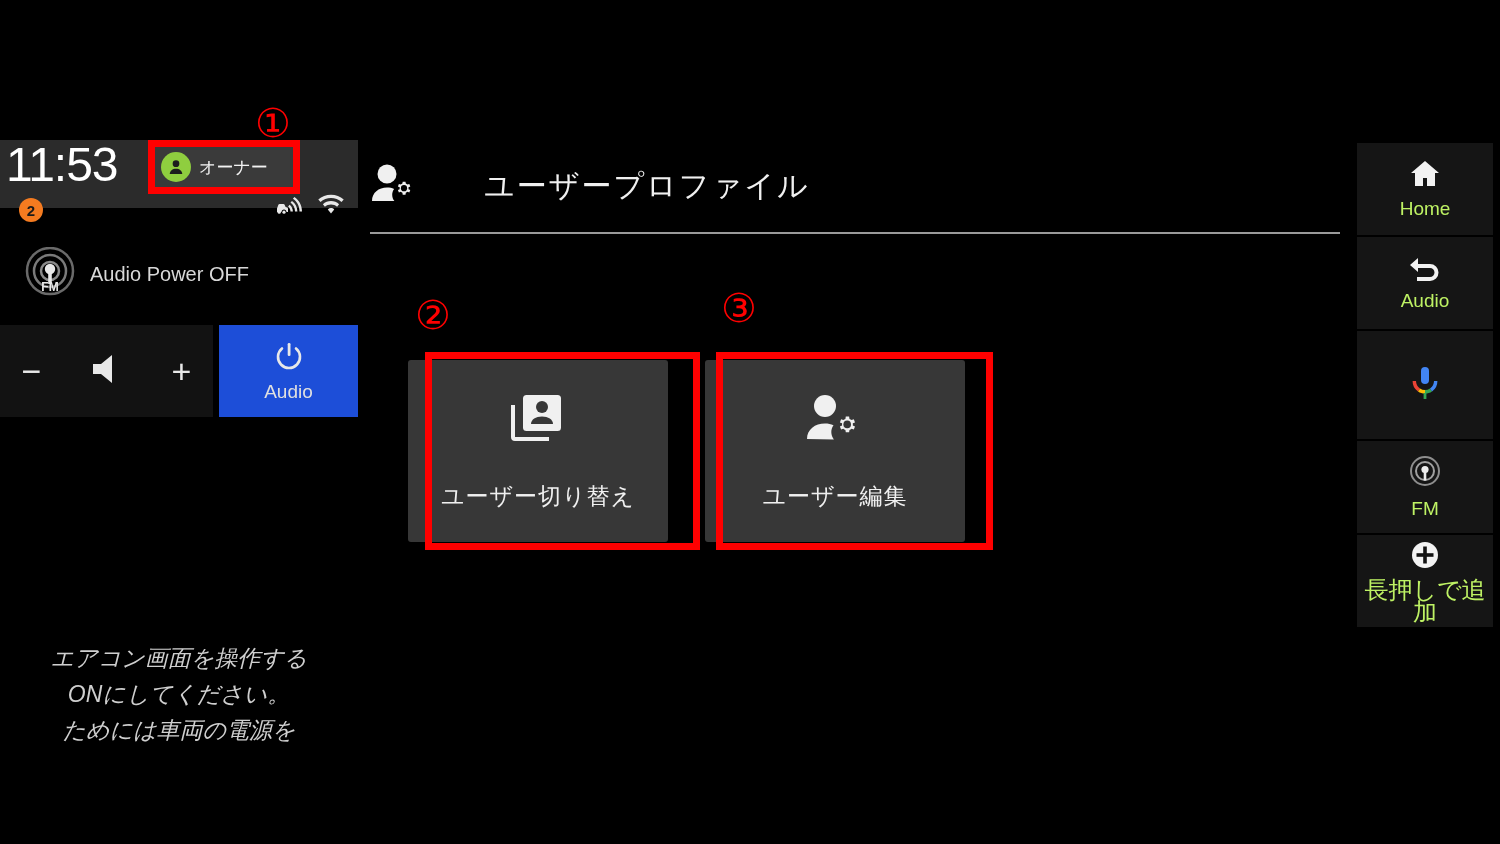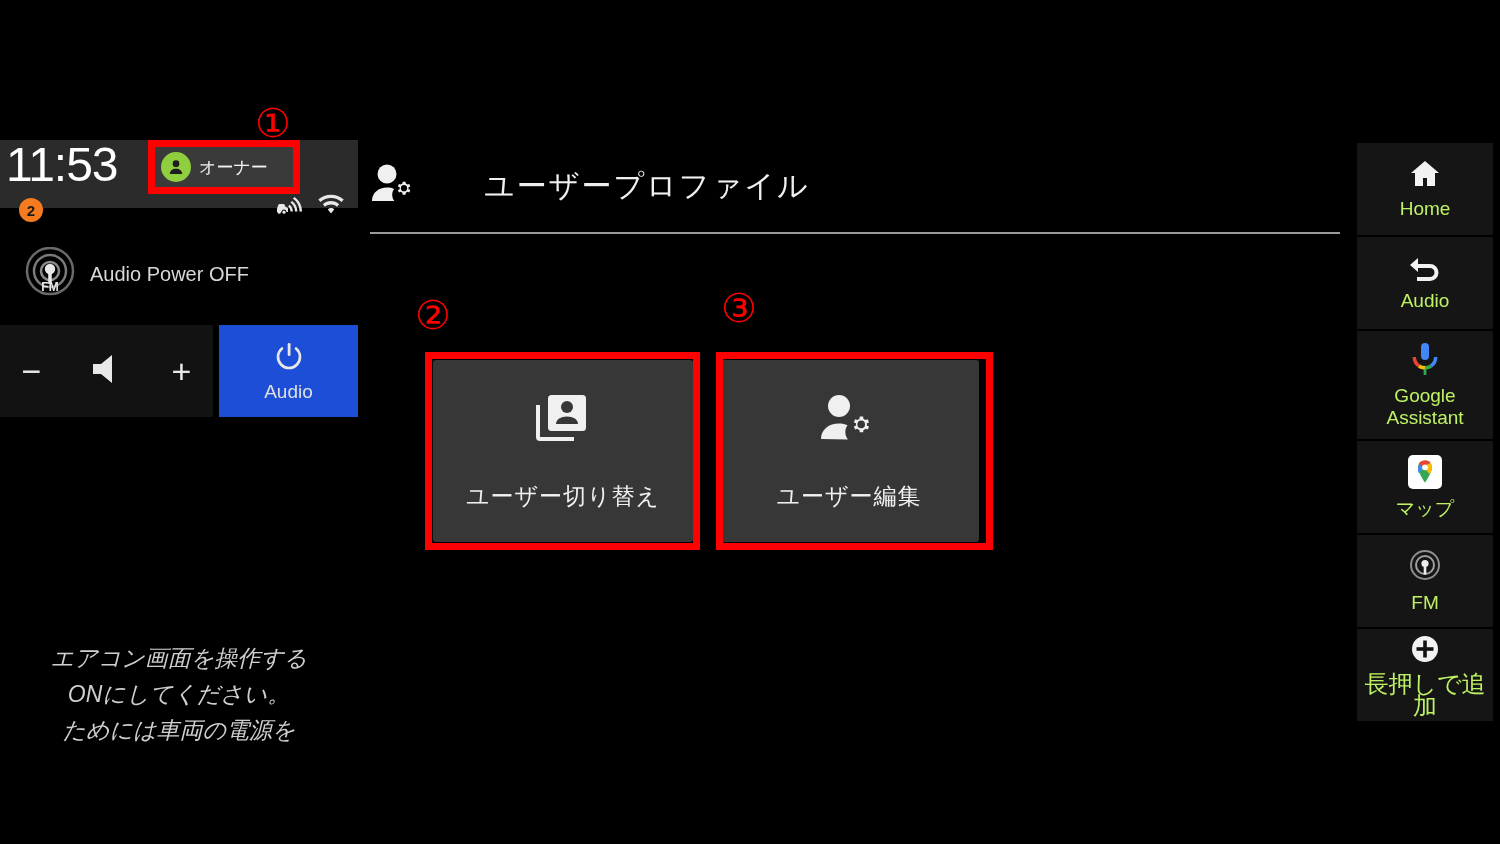--- a/index.html
+++ b/index.html
@@ -66,21 +66,21 @@
   }
 
   
   .main{position:absolute;left:370px;top:140px;right:160px;}
   .main-header{position:relative;height:92px;display:flex;align-items:center;gap:24px;}
   .main-title{font-size:30px;color:#f0f0f0;letter-spacing:2px;margin-left:38px;}
   .header-rule{
     position:absolute;left:370px;top:232px;width:970px;height:2px;background:#9a9a9a;
   }
 
-  .tiles{position:absolute;left:433px;top:360px;display:flex;gap:26px;}
+  .tiles{position:absolute;left:408px;top:360px;display:flex;gap:37px;}
   .tile{
     width:260px;height:182px;background:#373737;border-radius:3px;
     display:flex;flex-direction:column;align-items:center;justify-content:center;
     gap:30px;
   }
   .tile-label{font-size:23px;color:#f0f0f0;letter-spacing:1px;}
 
   
   .sidebar{position:absolute;left:1357px;top:143px;width:136px;}
   .side-item{
@@ -247,36 +247,22 @@
       <span>
         <svg width="26" height="34" viewBox="0 0 26 34">
           <rect x="9" y="1" width="8" height="17" rx="4" fill="#4285f4"></rect>
           <path d="M4 15a9 9 0 0 0 4 7.4l-2 3.1A12.6 12.6 0 0 1 .6 15z" fill="#ea4335"></path>
           <path d="M13 24a9 9 0 0 1-5-1.6l-2 3.1c2 1.4 4.4 2.1 7 2.1z" fill="#fbbc05"></path>
           <path d="M13 27.6c2.6 0 5-.7 7-2.1l-2-3.1A9 9 0 0 1 13 24z" fill="#34a853"></path>
           <path d="M22 15h3.4a12.6 12.6 0 0 1-5.4 10.5l-2-3.1A9 9 0 0 0 22 15z" fill="#4285f4"></path>
           <rect x="11.6" y="27" width="2.8" height="6" fill="#34a853"></rect>
         </svg>
       </span>
-      <span class="side-label">Google Assistant</span>
-    </div>
-
-    <div class="side-item">
-      <span>
-        <svg width="34" height="34" viewBox="0 0 34 34">
-          <rect width="34" height="34" rx="5" fill="#ffffff"></rect>
-          <path d="M17 5.5c-4 0-7 3-7 6.9 0 5.2 7 15.1 7 15.1s7-9.9 7-15.1c0-3.9-3-6.9-7-6.9z" fill="#34a853"></path>
-          <path d="M11.2 7.6l10.6 11.6c1.4-2.6 2.2-5.1 2.2-6.8 0-3.9-3-6.9-7-6.9-2.3 0-4.4 1-5.8 2.1z" fill="#fbbc05"></path>
-          <path d="M21.5 6.4L10.8 18.3c-.5-1.3-.8-2.7-.8-3.9 0-3.9 3-6.9 7-6.9 1.7 0 3.3.5 4.5 1.4z" fill="#4285f4"></path>
-          <path d="M22.4 7.3c-1.3-1.2-3.2-1.8-5.4-1.8-2.4 0-4.5 1.1-5.9 2.7l4.1 4.6z" fill="#ea4335"></path>
-          <circle cx="17" cy="12.3" r="2.9" fill="#ffffff"></circle>
-        </svg>
-      </span>
-      <span class="side-label">マップ</span>
-    </div>
+    </div>
+
 
     <div class="side-item">
       <span>
         <svg width="34" height="34" viewBox="0 0 34 34">
           <circle cx="17" cy="16" r="14" fill="none" stroke="#8e8e8e" stroke-width="2"></circle>
           <circle cx="17" cy="16" r="9" fill="none" stroke="#a0a0a0" stroke-width="2"></circle>
           <circle cx="17" cy="14.5" r="3.6" fill="#ededed"></circle>
           <rect x="15.7" y="14.5" width="2.6" height="11" fill="#ededed"></rect>
         </svg>
       </span>

